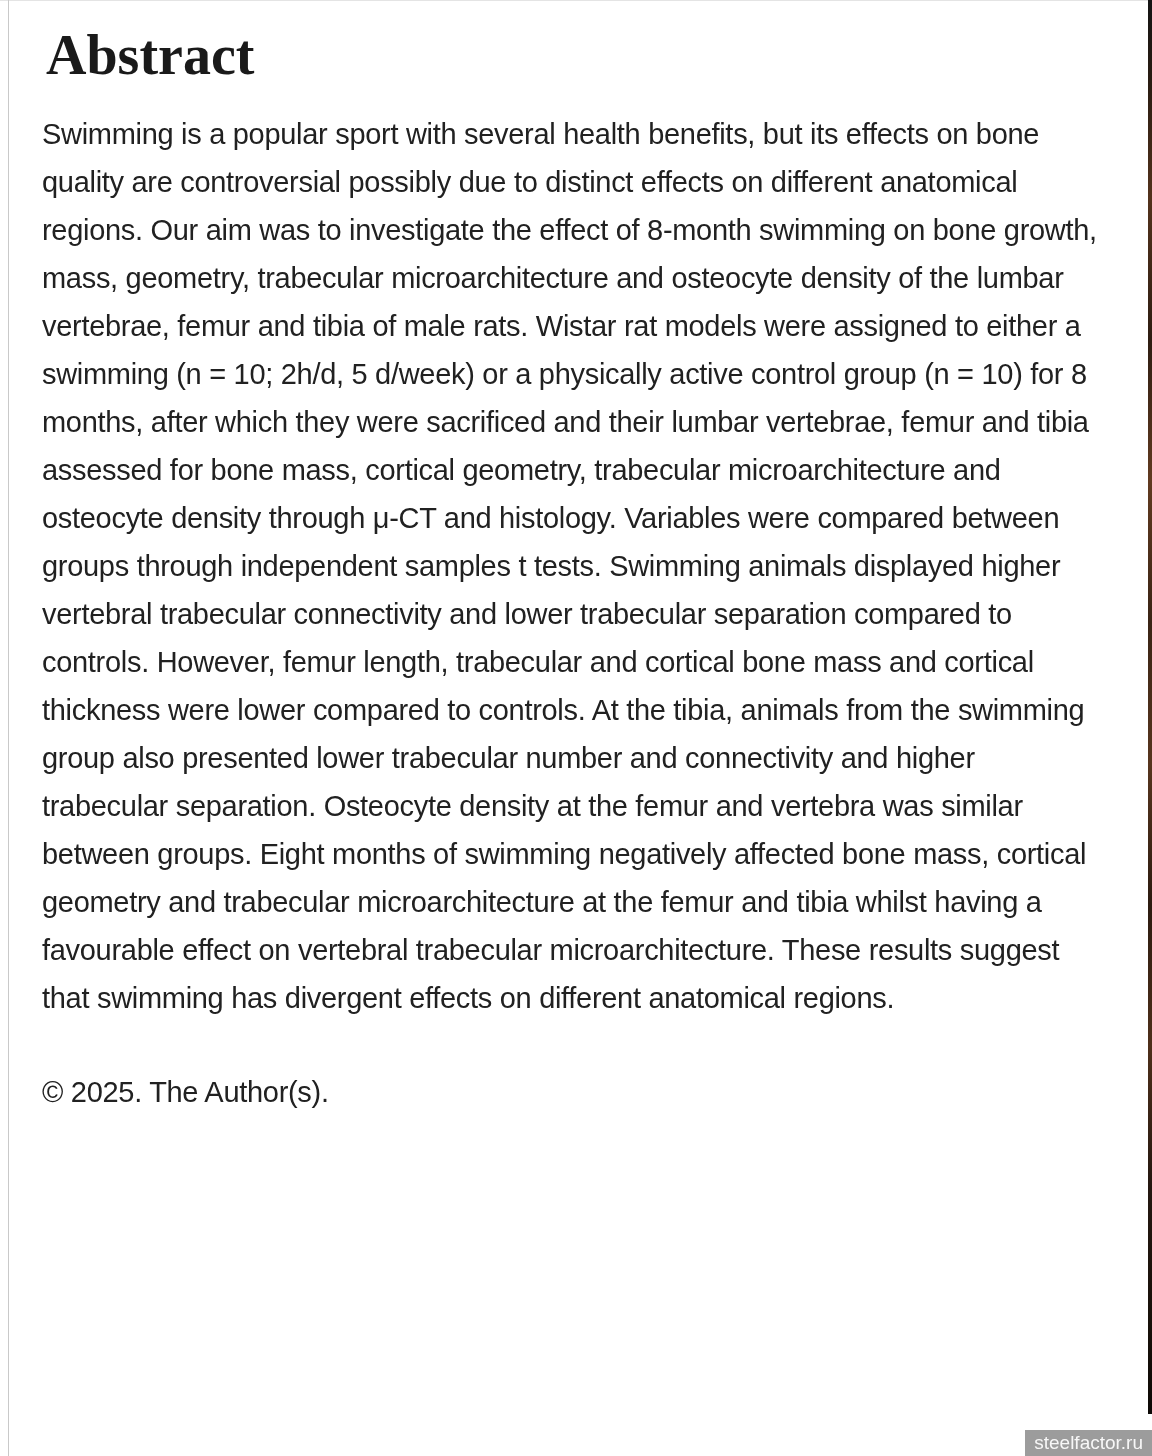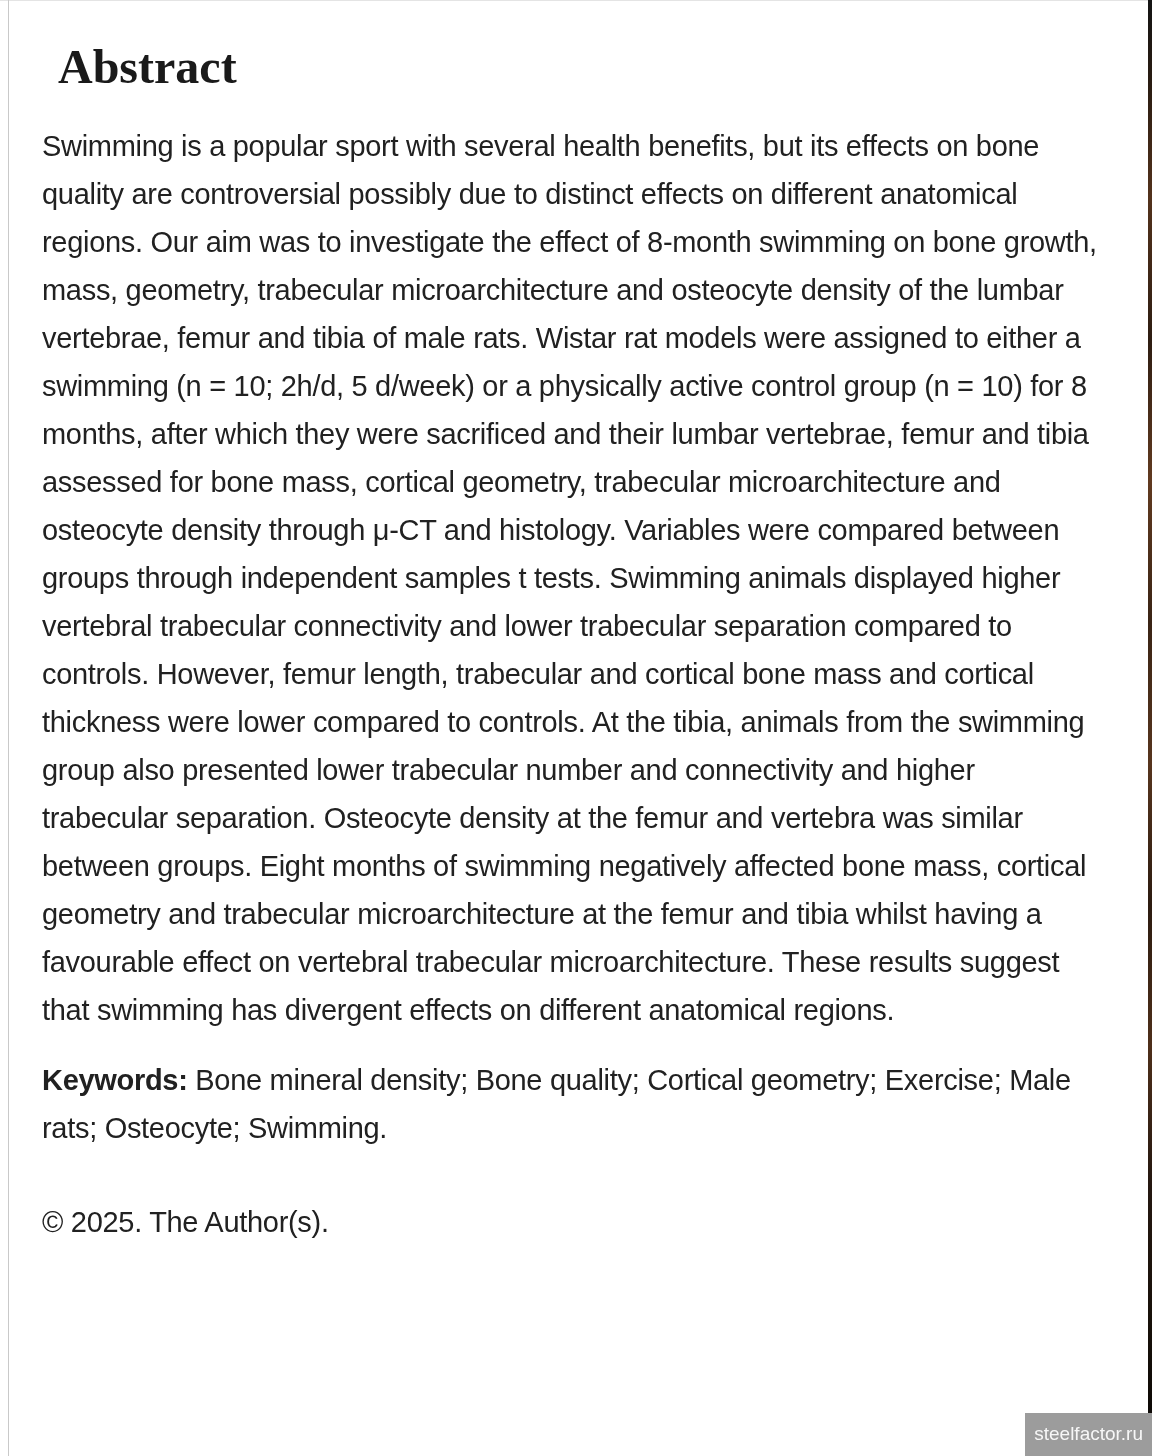--- a/index.html
+++ b/index.html
@@ -35,24 +35,24 @@
     background: var(--left_border);
   }
   .content {
     position: absolute;
     top: 0;
     left: 9px;
     right: 0;
     padding: 26px 36px 0 33px;
   }
   .heading {
-    margin: 16px;
+    margin: 4px;
     font-family: "Liberation Serif", "DejaVu Serif", serif;
     font-weight: 700;
-    font-size: 48px;
+    font-size: 56px;
     line-height: 50px;
     color: var(--heading_text);
   }
   .abstract-text {
     margin: 30px 12px 0 0;
     max-width: 1078px;
     font-size: 29px;
     line-height: 48px;
     letter-spacing: -0.3px;
     color: var(--text);
@@ -82,43 +82,40 @@
     background: linear-gradient(180deg,
       #141414 0%, #2a1c12 6%, #53321c 14%, #2e1d12 24%,
       #613a20 34%, #3a2415 44%, #57351e 54%, #2c1b10 64%,
       #4e2f1a 74%, #241710 84%, #171009 94%, #0d0906 100%);
     z-index: 1;
   }
   .watermark-badge {
     position: absolute;
     right: 0;
     bottom: 0;
-    height: 43px;
+    height: 26px;
     line-height: 26px;
-    padding: 8px 9px;
+    padding: 0 9px;
     background: var(--badge_bg);
     color: var(--badge_text);
     font-size: 19px;
     letter-spacing: 0;
     z-index: 2;
   }
 </style>
 </head>
 <body>
 
 <div class="top-border-line"></div>
 <div class="left-border-line"></div>
 
 <div class="content">
   <h1 class="heading">Abstract</h1>
 
   <p class="abstract-text">Swimming is a popular sport with several health benefits, but its effects on bone quality are controversial possibly due to distinct effects on different anatomical regions. Our aim was to investigate the effect of 8-month swimming on bone growth, mass, geometry, trabecular microarchitecture and osteocyte density of the lumbar vertebrae, femur and tibia of male rats. Wistar rat models were assigned to either a swimming (n = 10; 2h/d, 5 d/week) or a physically active control group (n = 10) for 8 months, after which they were sacrificed and their lumbar vertebrae, femur and tibia assessed for bone mass, cortical geometry, trabecular microarchitecture and osteocyte density through μ-CT and histology. Variables were compared between groups through independent samples t tests. Swimming animals displayed higher vertebral trabecular connectivity and lower trabecular separation compared to controls. However, femur length, trabecular and cortical bone mass and cortical thickness were lower compared to controls. At the tibia, animals from the swimming group also presented lower trabecular number and connectivity and higher trabecular separation. Osteocyte density at the femur and vertebra was similar between groups. Eight months of swimming negatively affected bone mass, cortical geometry and trabecular microarchitecture at the femur and tibia whilst having a favourable effect on vertebral trabecular microarchitecture. These results suggest that swimming has divergent effects on different anatomical regions.</p>
 
-  <p class="keywords">
-    <b>Keywords:</b><span> Bone mineral density; Bone quality; Cortical geometry; Exercise; Male rats; Osteocyte; Swimming.</span>
-  </p>
 
   <p class="copyright">© 2025. The Author(s).</p>
 </div>
 
 <div class="edge-strip"></div>
 
 <div class="watermark-badge">steelfactor.ru</div>
 
 </body></html>

